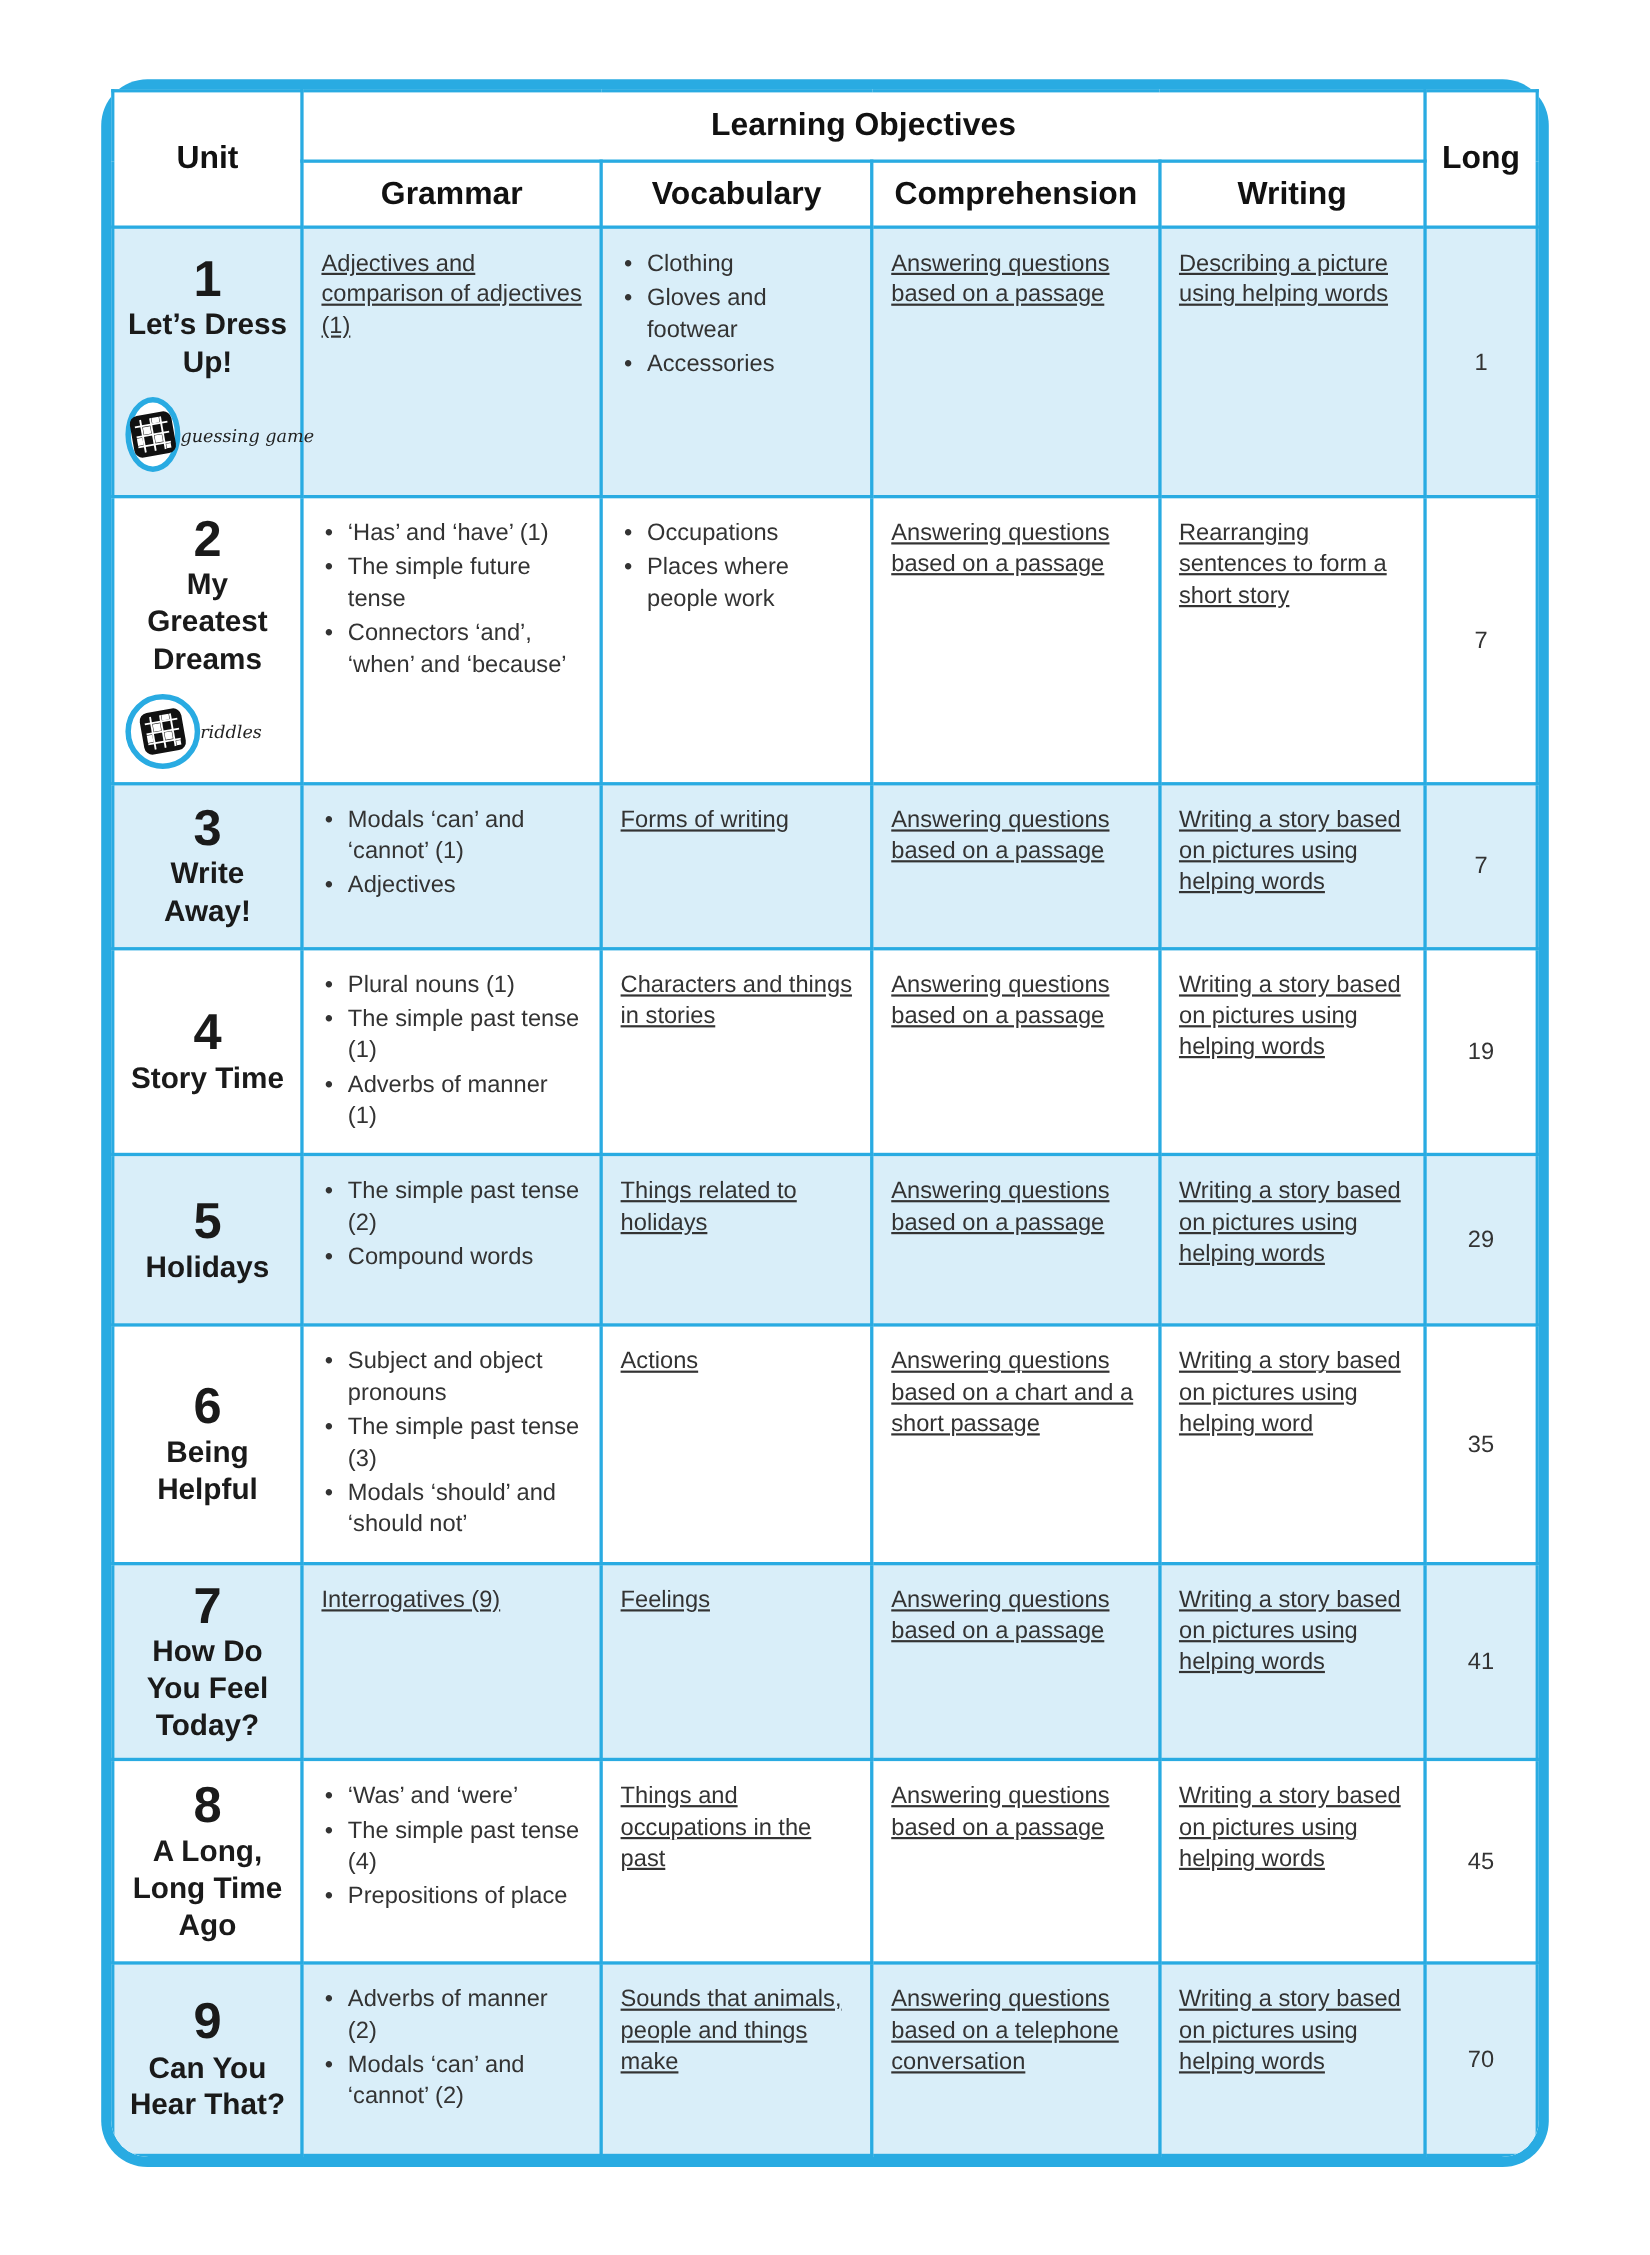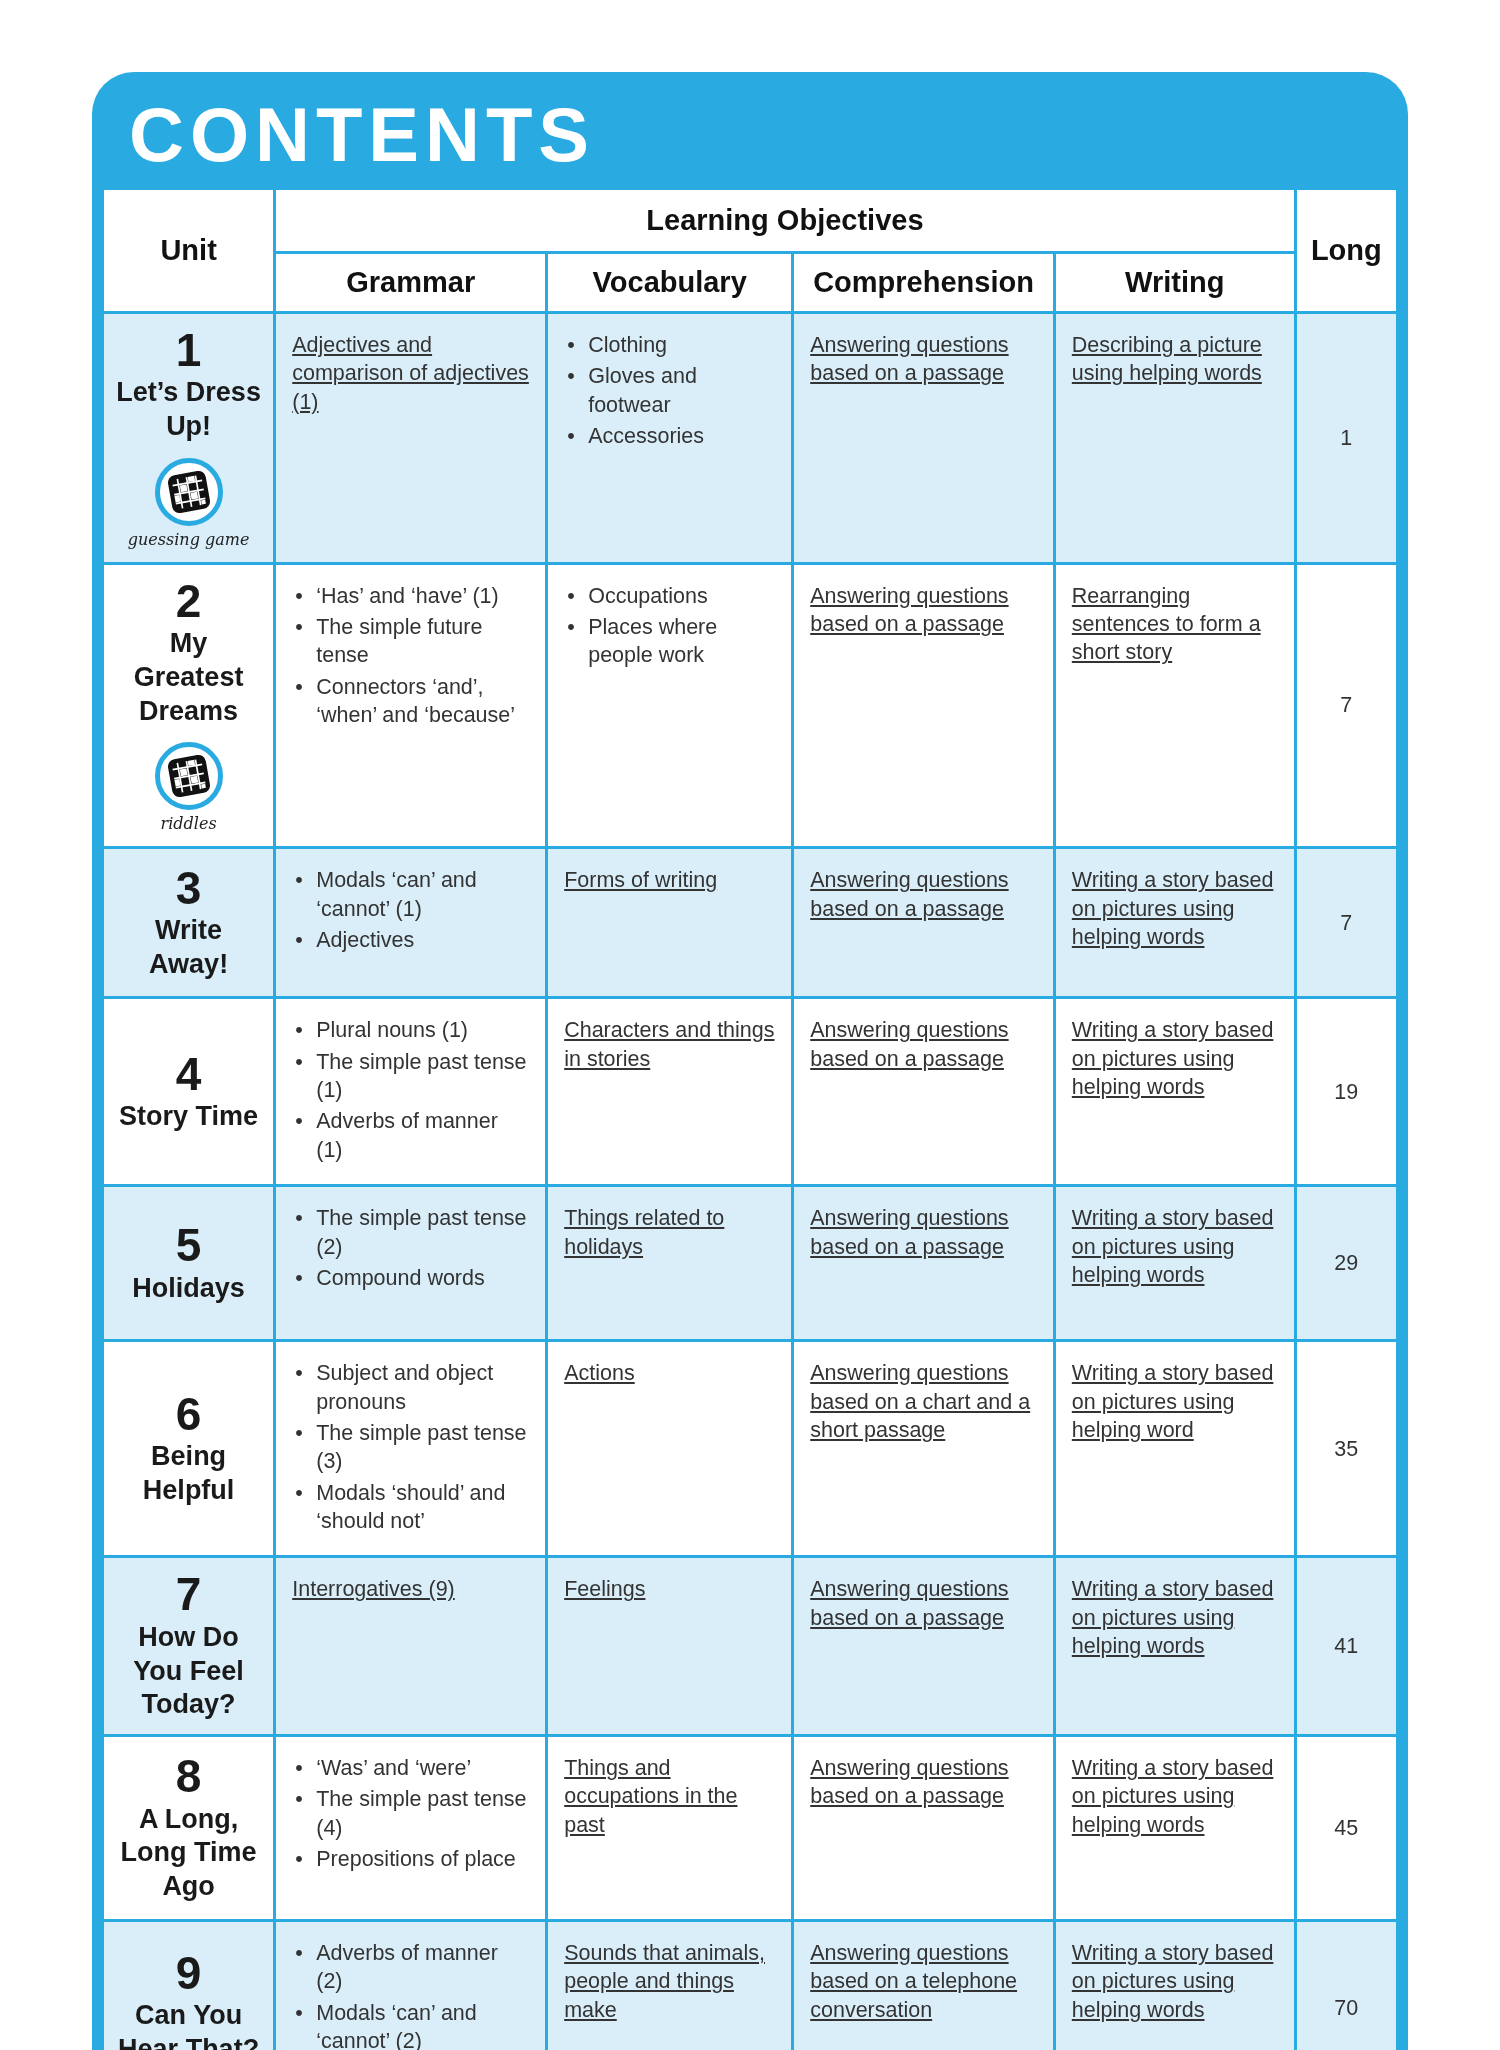--- a/index.html
+++ b/index.html
@@ -115,21 +115,20 @@
   ul.bullets li::before {
     content: "\2022";
     position: absolute;
     left: 3px;
     top: 0;
     color: #333333;
   }
   .icon-block {
     margin-top: 14px;
     display: flex;
-    flex-direction: column;
     align-items: center;
   }
   .unit-icon {
     width: 58px;
     height: 58px;
     border-radius: 50%;
     border: 5px solid #29ABE2;
     background: #ffffff;
     display: inline-flex;
     align-items: center;
@@ -155,23 +154,20 @@
   col.c-vocab { width: 19.0%; }
   col.c-compr { width: 20.2%; }
   col.c-writing { width: 18.6%; }
   col.c-page { width: 7.9%; }
 </style>
 </head>
 <body>
 
 <div class="page">
   <div class="frame">
-    <div class="title-band">
-      <div class="title">CONTENTS</div>
-    </div>
     <div class="table-wrap">
       <table class="contents">
         <colgroup>
           <col class="c-unit">
             <col class="c-grammar">
             <col class="c-vocab">
           <col class="c-compr">
             <col class="c-writing">
             <col class="c-page">
         </colgroup>

